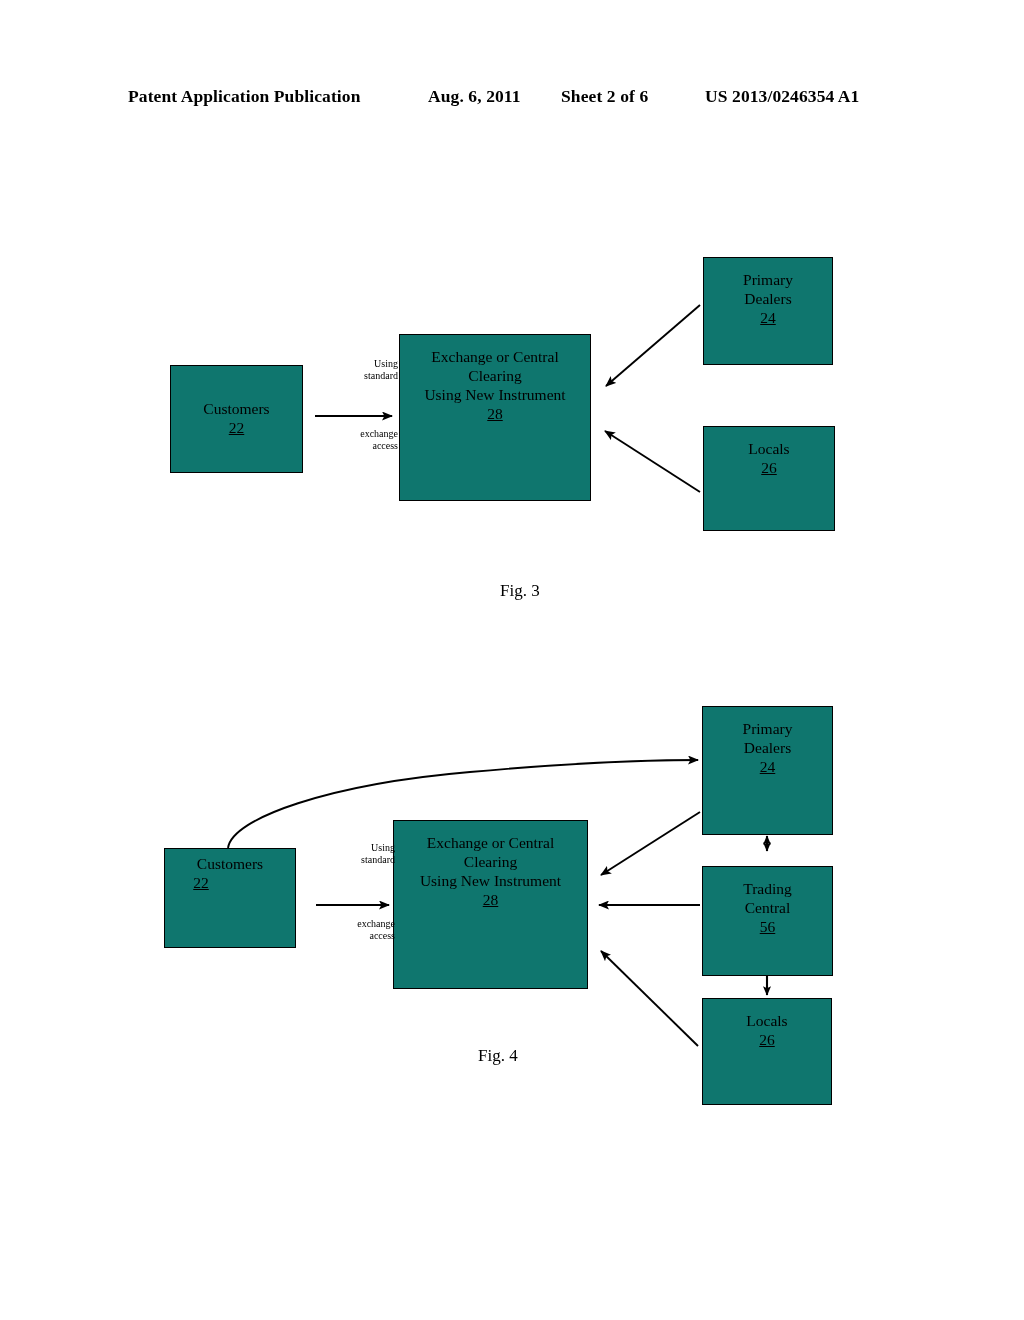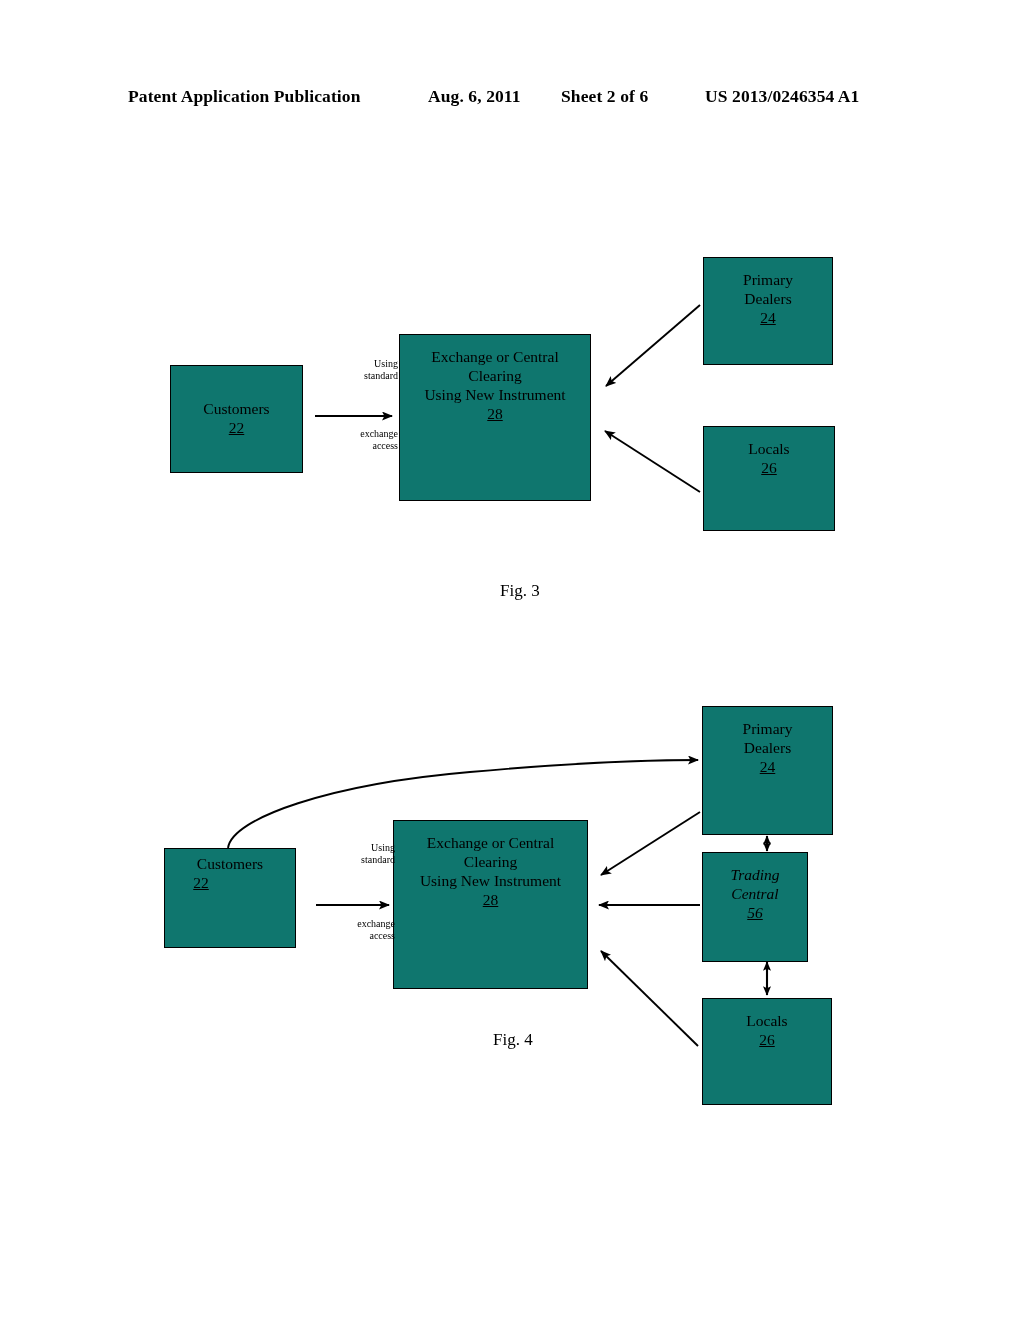--- a/index.html
+++ b/index.html
@@ -208,34 +208,34 @@
     <span class="node-text">Using  New Instrument</span>
     <span class="node-ref">28</span>
   </div>
 
   <div class="node v-upper" style="left:702px; top:16px; width:131px; height:129px;">
     <span class="node-text">Primary</span>
     <span class="node-text">Dealers</span>
     <span class="node-ref">24</span>
   </div>
 
-  <div class="node v-upper" style="left:702px; top:162px; width:106px; height:110px;font-style:italic;">
+  <div class="node v-upper" style="left:702px; top:176px; width:131px; height:110px;">
     <span class="node-text">Trading</span>
     <span class="node-text">Central</span>
     <span class="node-ref">56</span>
   </div>
 
   <div class="node v-upper" style="left:702px; top:308px; width:130px; height:107px;">
     <span class="node-text">Locals</span>
     <span class="node-ref">26</span>
   </div>
 
   <div class="edge-label" style="left:303px; top:152px; width:92px;">
     <span>Using</span><br>
     <span>standard</span>
   </div>
   <div class="edge-label" style="left:303px; top:228px; width:92px;">
     <span>exchange</span><br>
     <span>access</span>
   </div>
 
-  <div class="fig-caption" style="left:478px; top:340px;margin-left:15px;">Fig. 4</div>
+  <div class="fig-caption" style="left:478px; top:356px;">Fig. 4</div>
 </div>
 
 </body></html>

